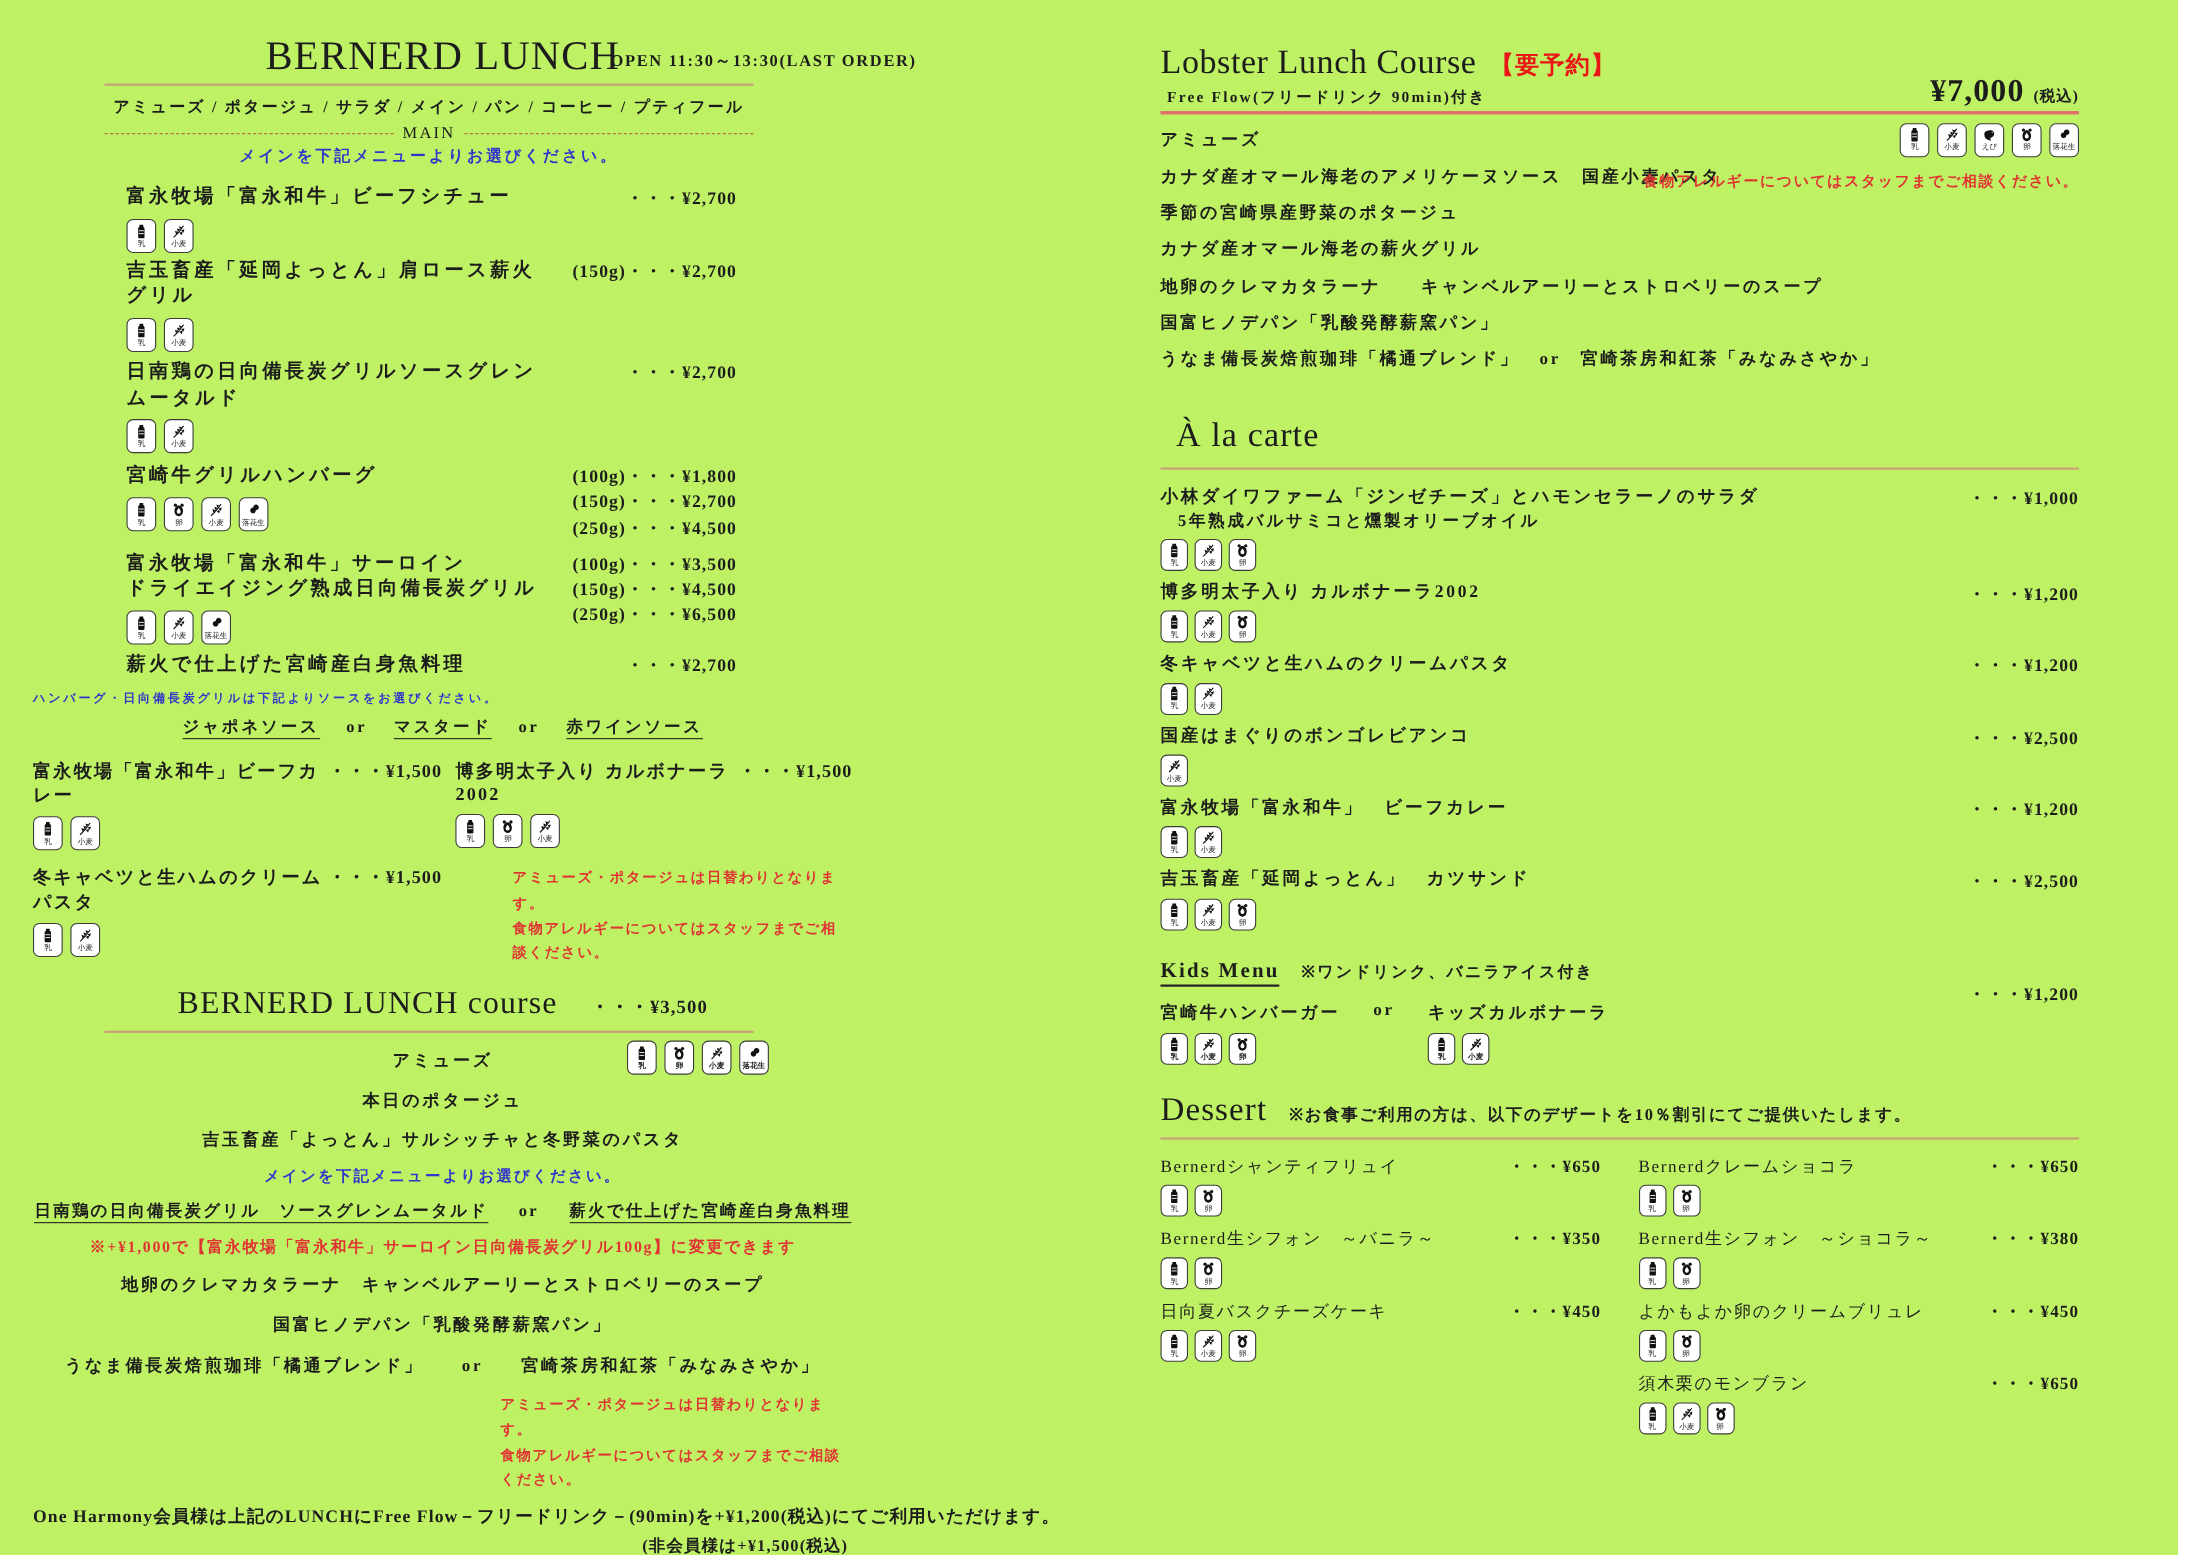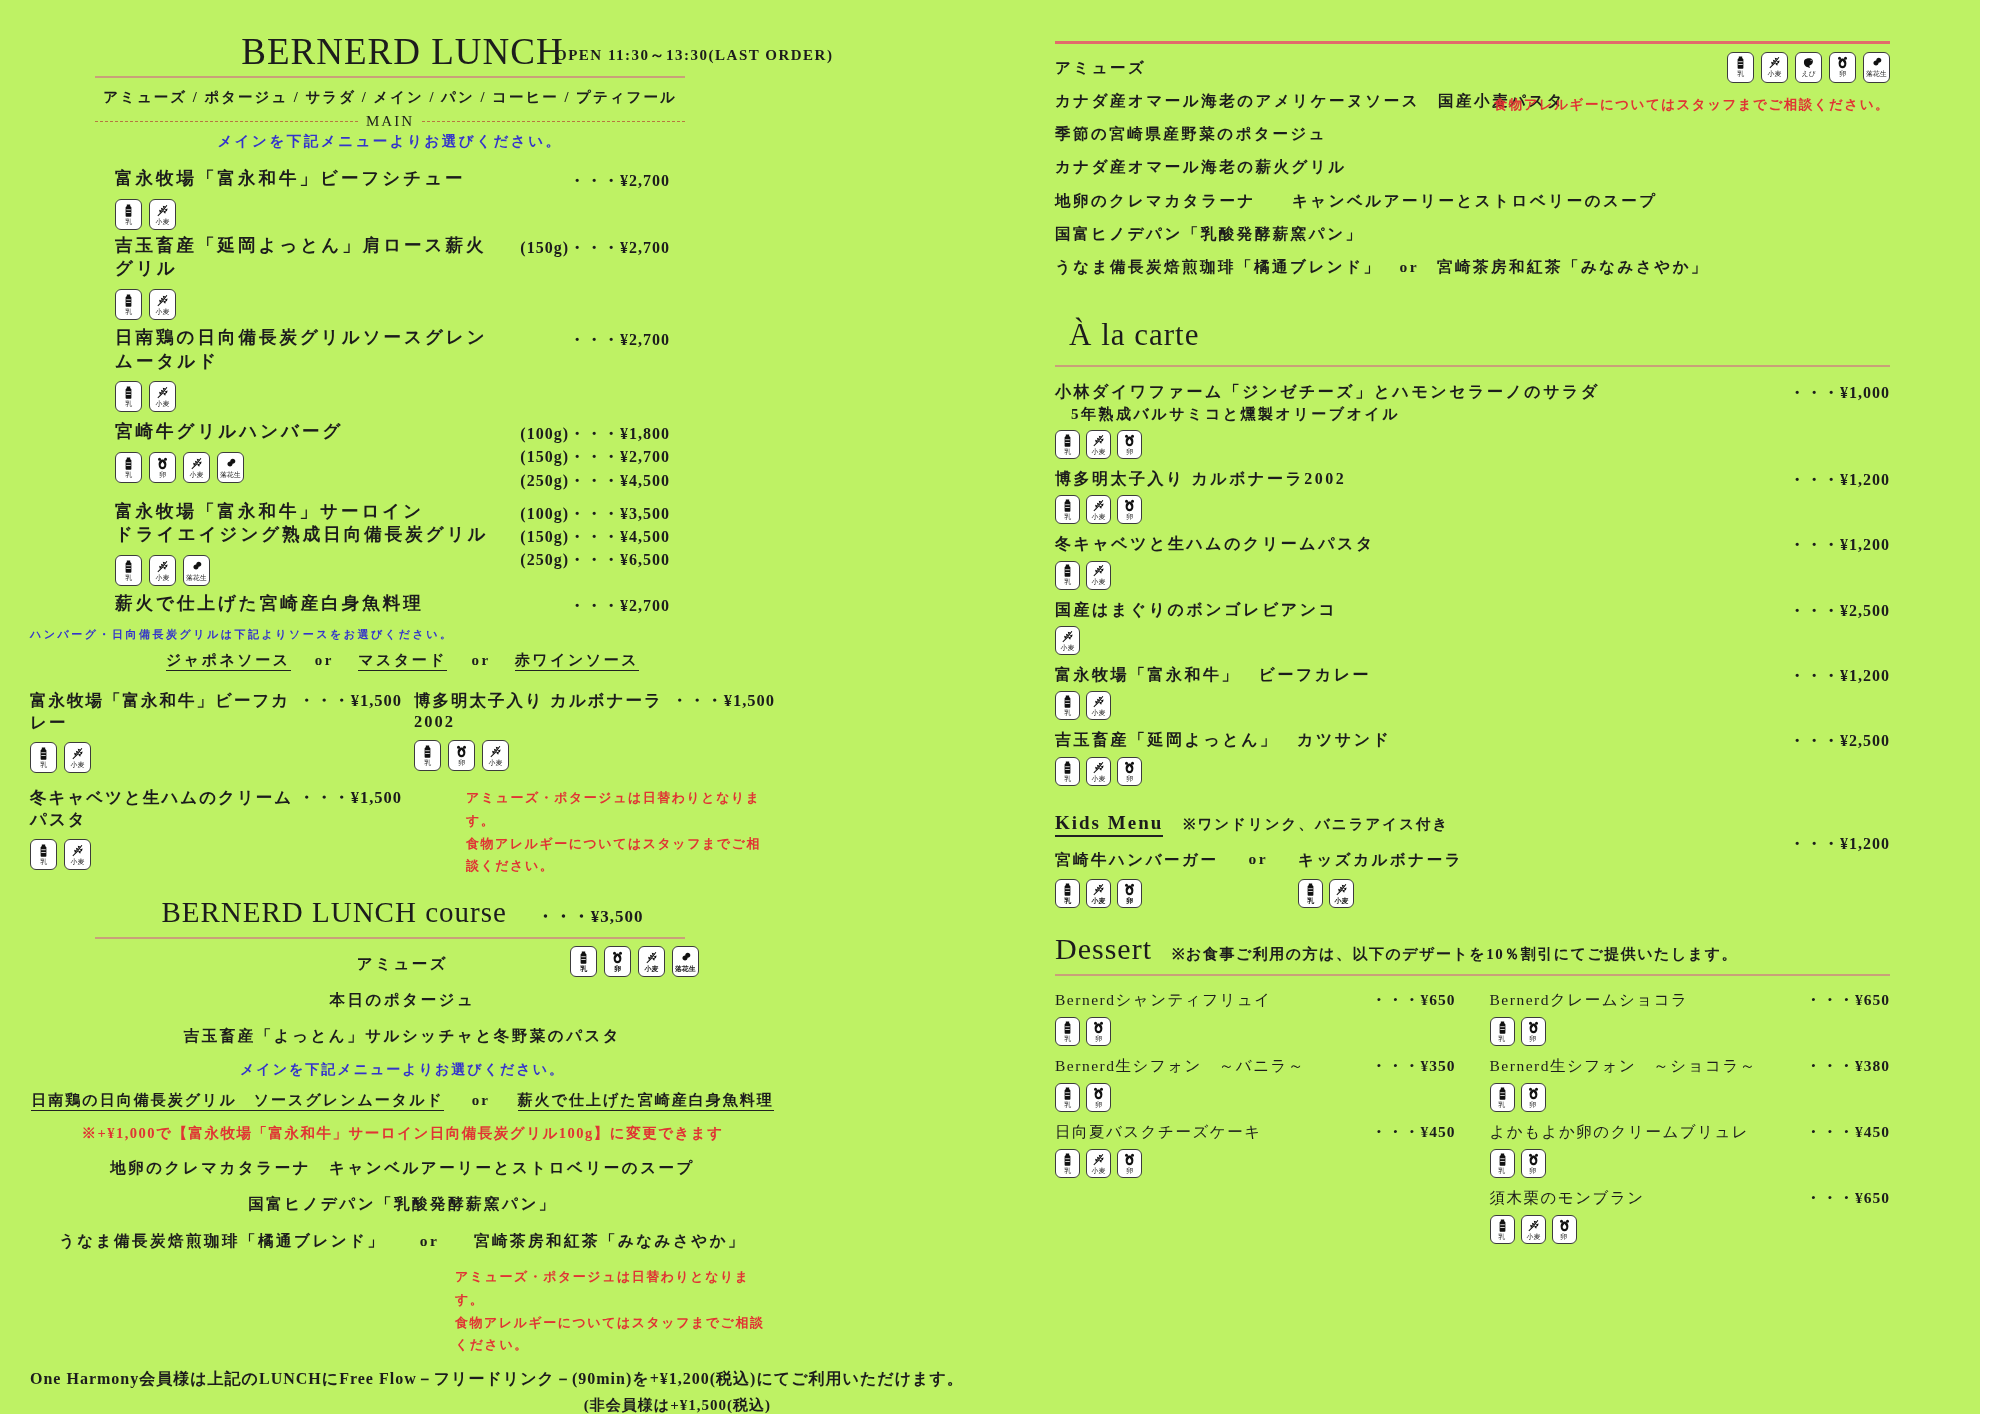--- a/index.html
+++ b/index.html
@@ -437,20 +437,29 @@
     <div class="red-note2 red">
       <div>アミューズ・ポタージュは日替わりとなります。</div>
       <div>食物アレルギーについてはスタッフまでご相談ください。</div>
     </div>
     <div class="oh-line">One Harmony会員様は上記のLUNCHにFree Flow－フリードリンク－(90min)を+¥1,200(税込)にてご利用いただけます。</div>
     <div class="nm-line">(非会員様は+¥1,500(税込)</div>
 
   </div>
 
   <div class="page-right">
+    <div class="rp-headrow">
+      <span class="rp-title">Lobster Lunch Course</span>
+      <span class="badge">【要予約】</span>
+      <div class="rp-sub">Free Flow(フリードリンク 90min)付き</div>
+      <div class="rp-price">
+        <span>¥7,000</span>
+        <span class="tax">(税込)</span>
+      </div>
+    </div>
     <div class="red-rule"></div>
 
     <div class="rp-body">
       <div class="al-row rp-iconbar">
           <span class="al-box">
             <svg viewBox="0 0 24 24" fill="#111" xmlns="http://www.w3.org/2000/svg">
               <path d="M9.3 2.2h5.4v2.4l1.9 2.3v13.7a1.2 1.2 0 0 1-1.2 1.2H8.6a1.2 1.2 0 0 1-1.2-1.2V6.9l1.9-2.3z"></path>
               <rect x="8.4" y="10.2" width="7.2" height="1.3" fill="#fff"></rect>
               <rect x="8.4" y="14.4" width="7.2" height="1.3" fill="#fff"></rect>
             </svg>

